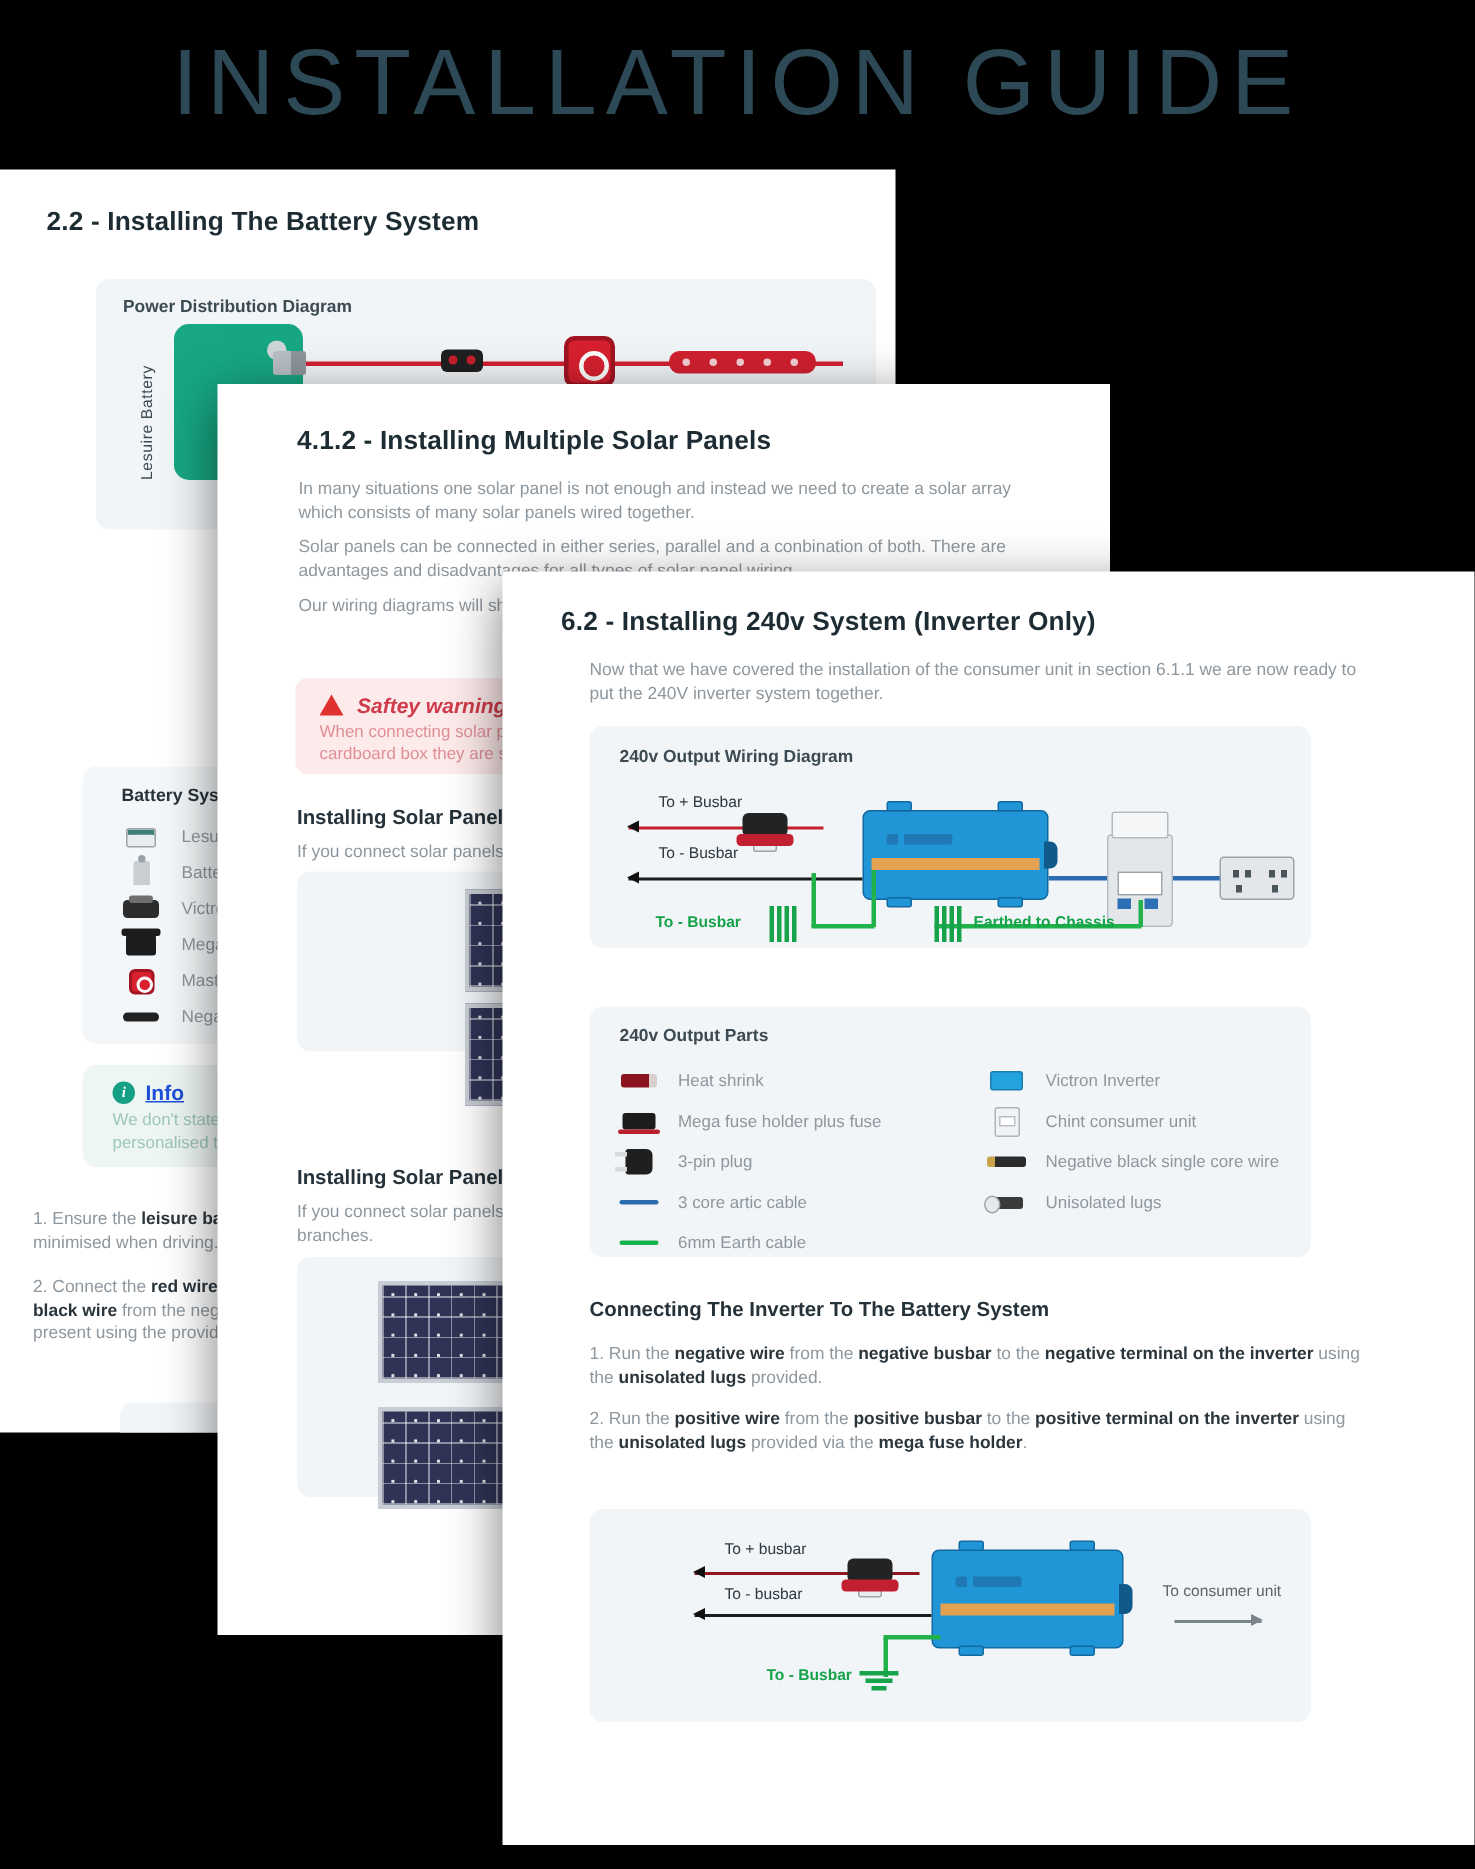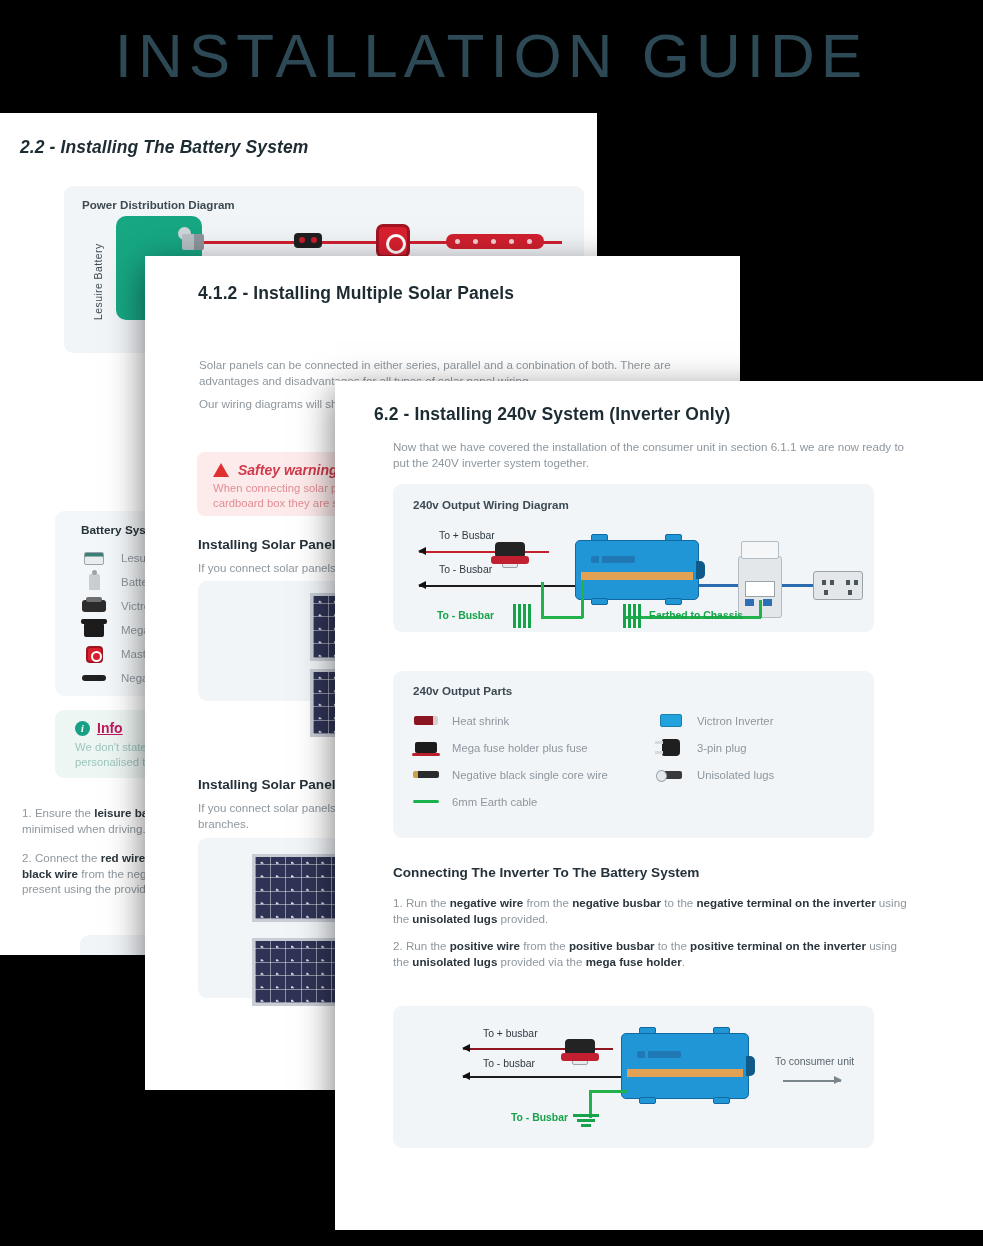--- a/index.html
+++ b/index.html
@@ -43,21 +43,21 @@
   .panel {
     background: #f2f5f8; border-radius: 9px;
   }
   .panel-title {
     font-size: 11.6px; font-weight: 600; color: #3c4a53; text-align: right;
   }
 
   
   #card1 { left: 0px; top: 113px; width: 597px; height: 842px; }
   #card1 .inner { padding: 24px 0 0 20px; }
-  #card1 .c1-title { margin-left: 0px; font-style: italic; }
+  #card1 .c1-title { margin-left: 11px; }
   #card1 .diagram {
     position: absolute; left: 64px; top: 73px; width: 520px; height: 167px;
   }
   .battery-label {
     position: absolute; left: 28px; top: 28px;
     font-size: 10.5px; color: #3f4b53; letter-spacing: .4px;
     writing-mode: vertical-rl; transform: rotate(180deg);
     height: 106px; display: flex; align-items: center;
   }
   .battery-block {
@@ -108,21 +108,21 @@
   .ico-neg { width:24px;height:6px;background:#212121;border-radius:3px; }
 
   #card1 .infobox {
     position: absolute; left: 55px; top: 597px; width: 310px; height: 68px;
     background:#eef6f4; border-radius: 9px; padding: 10px 0 0 20px;
   }
   .info-head { display:flex; align-items:center; gap:7px; margin-bottom:4px; }
   .info-dot { width:15px;height:15px;border-radius:50%;background:#16a085;color:#fff;
     font-size:10px;font-weight:700;font-style:italic;display:flex;align-items:center;justify-content:center;
     font-family:"Liberation Serif",serif; }
-  .info-title { font-size:14px; font-weight:600; color:#be185d;text-decoration:underline; }
+  .info-title { font-size:14px; font-weight:600; color:#1d4ed8;text-decoration:underline; }
   .info-body { font-size:11.3px; line-height:15px; color:#9dc6bd; }
 
   #card1 .steps { position:absolute; left:22px; top:692px; width:330px; }
   #card1 .mini-diagram {
     position:absolute; left:80px; top:822px; width:280px; height:90px;
     background:#f2f5f8; border-radius:9px;
   }
   .mini-lbl { position:absolute; left:148px; top:14px; font-size:10px; color:#9aa3a9; line-height:14px;}
 
   
@@ -326,20 +326,21 @@
 
     <div class="mini-diagram">
       <div class="mini-lbl">Connect the battery terminals to the battery</div>
 
     </div>
   </div>
 
   <div class="card" id="card2">
     <div class="card-title c2-title">4.1.2 - Installing Multiple Solar Panels</div>
 
+    <p class="body-p p1">In many situations one solar panel is not enough and instead we need to create a solar array which consists of many solar panels wired together.</p>
     <p class="body-p p2">Solar panels can be connected in either series, parallel and a conbination of both. There are advantages and disadvantages for all types of solar panel wiring.</p>
     <p class="body-p p3">Our wiring diagrams will show you how to connect more than one solar panel.</p>
 
     <div class="warn">
       <div class="warn-head">
         <span class="warn-tri"></span>
         <span class="warn-title">Saftey warning</span>
       </div>
       <div class="warn-body">When connecting solar panels keep them covered with the cardboard box they are supplied in.</div>
     </div>
@@ -453,33 +454,45 @@
             </span>
           <span class="part-tx">Victron Inverter</span>
         </div>
 
         <div class="part">
           <span class="part-ico">
               <i class="pi-mega"></i>
             </span>
           <span class="part-tx">Mega fuse holder plus fuse</span>
         </div>
+        <div class="part">
+          <span class="part-ico">
+              <i class="pi-chint"></i>
+            </span>
+          <span class="part-tx">Chint consumer unit</span>
+        </div>
 
         <div class="part">
           <span class="part-ico">
               <i class="pi-plug"></i>
             </span>
           <span class="part-tx">3-pin plug</span>
         </div>
 
         <div class="part">
           <span class="part-ico">
               <i class="pi-blk"></i>
             </span>
           <span class="part-tx">Negative black single core wire</span>
+        </div>
+        <div class="part">
+          <span class="part-ico">
+              <i class="pi-blue"></i>
+            </span>
+          <span class="part-tx">3 core artic cable</span>
         </div>
 
         <div class="part">
           <span class="part-ico">
               <i class="pi-lug"></i>
             </span>
           <span class="part-tx">Unisolated lugs</span>
         </div>
         <div class="part">
           <span class="part-ico">

